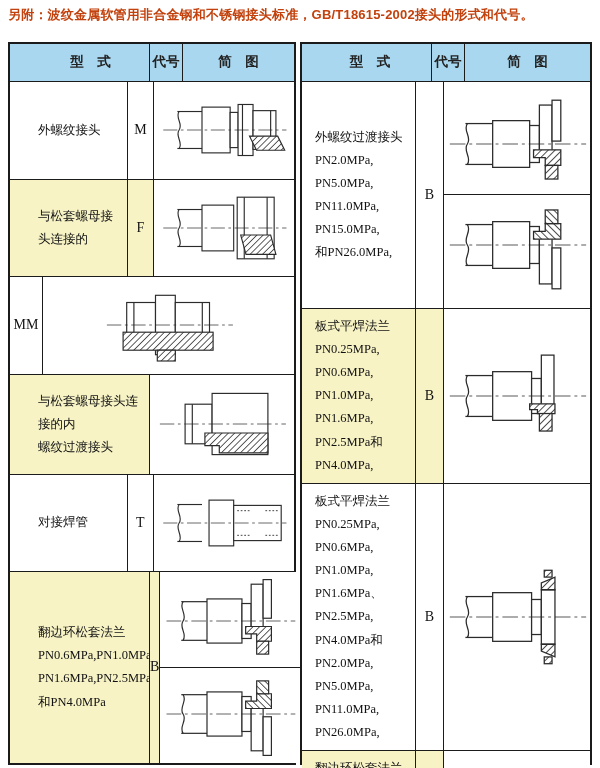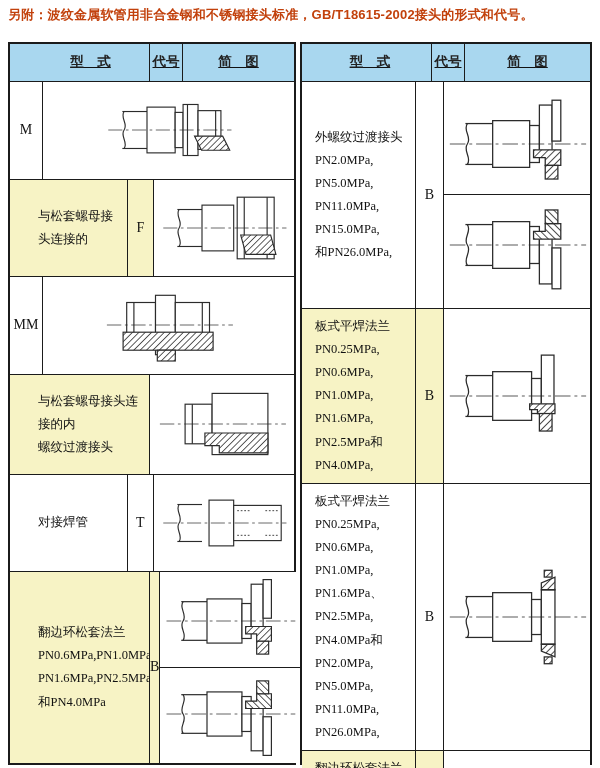--- a/index.html
+++ b/index.html
@@ -24,21 +24,21 @@
   .tbl-right .c-type{padding-left:13px;}
   .tbl-left .c-type{width:140px;}
   .tbl-left .c-code{width:33px;}
   .tbl-right .c-type{width:130px;}
   .tbl-right .c-code{width:33px;}
   .c-code{justify-content:center;font-size:14px;}
   .c-diag{flex:1;justify-content:center;background:#fff;}
   .diag-stack{flex:1;display:flex;flex-direction:column;}
   .diag-sub{flex:1;display:flex;align-items:center;justify-content:center;border-bottom:1px solid #1b1b1b;}
   .diag-sub:last-child{border-bottom:none;}
-  .hdr{height:44px;flex:0 0 28px;border-bottom:1.5px solid #1b1b1b;text-decoration:underline;}
+  .hdr{height:44px;flex:0 0 28px;border-bottom:1.5px solid #1b1b1b;}
   .hdr .cell{font-size:13.5px;font-weight:600;justify-content:center;white-space:pre;color:#222;}
   .hl .c-type,.hl .c-code{background:#f7f3c5;}
   .hdr .cell{background:#a9d7ef;}
   svg.diag{display:block;}
 </style>
 </head>
 <body>
 
 <svg width="0" height="0" style="position:absolute" aria-hidden="true">
   <defs>
@@ -165,20 +165,21 @@
 <div class="page-title">另附：波纹金属软管用非合金钢和不锈钢接头标准，GB/T18615-2002接头的形式和代号。</div>
 
 <div class="tbl tbl-left">
   <div class="trow hdr">
     <div class="cell c-type">型    式</div>
     <div class="cell c-code">代号</div>
     <div class="cell c-diag">简    图</div>
   </div>
 
   <div class="trow" style="flex:0 0 98px">
+    <div class="cell c-type">外螺纹接头</div>
     <div class="cell c-code">M</div>
     <div class="cell c-diag">
       <svg class="diag" viewBox="0 0 150 100" width="140" height="88">
           <use href="#d-M"></use>
         </svg>
     </div>
   </div>
 
   <div class="trow hl" style="flex:0 0 97px">
     <div class="cell c-type">与松套螺母接头连接的</div>

